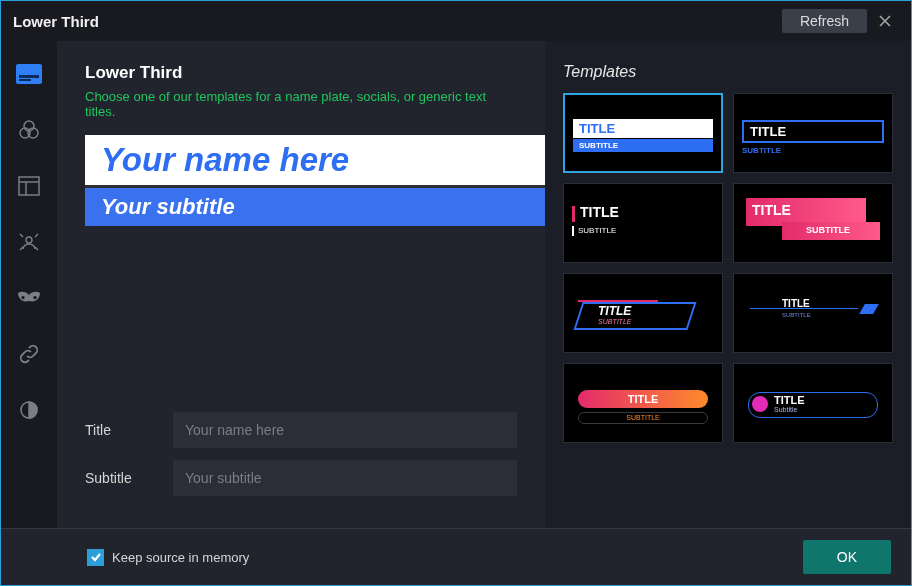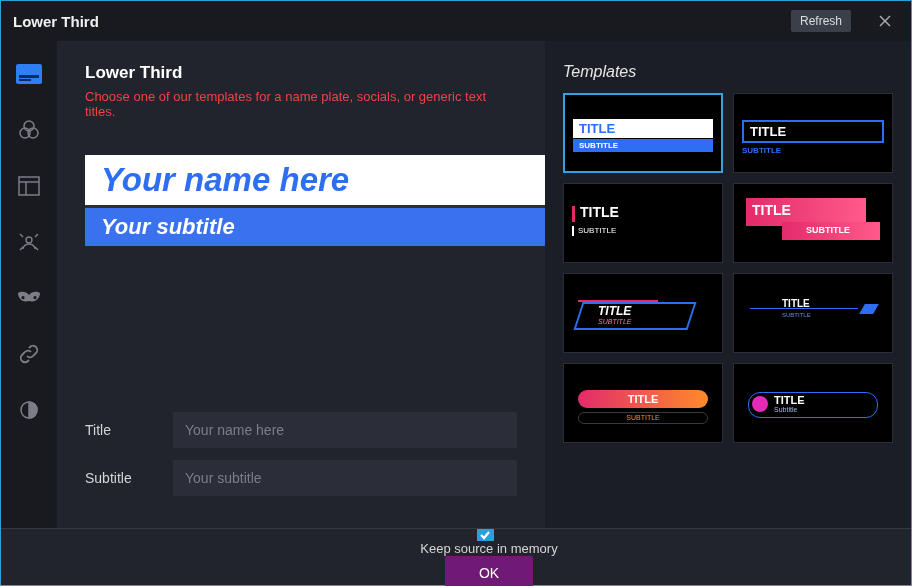--- a/index.html
+++ b/index.html
@@ -1,31 +1,31 @@
 <!DOCTYPE html>
 <html><head>
 <meta charset="utf-8">
 <style>
   html,body{margin:0;padding:0;height:100%;width:100%;background:#000;}
   body{font-family:"Segoe UI",Arial,sans-serif;color:#ddd;font-size:13px;}
   .window{width:912px;height:586px;background:#1b1e26;border:1px solid #2d9fd8;box-sizing:border-box;display:flex;flex-direction:column;}
   .titlebar{height:40px;display:flex;align-items:center;padding:0 12px;background:#181a20;}
   .titlebar-title{font-weight:bold;font-size:15px;color:#f0f0f0;}
   .titlebar-spacer{flex:1;}
-  .refresh-btn{background:#3b3f49;color:#ddd;border:none;padding:4px 9px;font-size:12px;border-radius:2px;margin-right:20px;cursor:pointer;}
+  .refresh-btn{background:#3b3f49;color:#ddd;border:none;padding:4px 18px;font-size:14px;border-radius:2px;margin-right:4px;cursor:pointer;}
   .close-btn{width:28px;height:28px;display:flex;align-items:center;justify-content:center;cursor:pointer;color:#aaa;font-weight:300;}
   .close-btn svg{stroke:#aaa;}
   .body{flex:1;display:flex;min-height:0;}
   .sidebar{width:56px;background:#181a20;display:flex;flex-direction:column;align-items:center;padding-top:18px;gap:26px;}
   .sidebar .item{width:30px;height:30px;display:flex;align-items:center;justify-content:center;color:#7b7e87;cursor:pointer;}
   .sidebar .item.active{color:#2d7ff3;}
   .main{flex:1;display:flex;min-width:0;}
   .left-pane{flex:1;padding:22px 28px 0 28px;display:flex;flex-direction:column;min-width:0;background:#21242d;}
   .left-pane h2{margin:0 0 6px 0;color:#fff;font-size:17px;}
-  .left-pane .desc{color:#ef4444;font-size:13px;margin-bottom:36px;}
+  .left-pane .desc{color:#22c55e;font-size:13px;margin-bottom:16px;}
   .preview{width:466px;margin-bottom:40px;}
   .preview-title{background:#fff;color:#2d6ef3;font-weight:bold;font-size:33px;padding:6px 16px;font-style:italic;border-bottom:3px solid #2d2f37;}
   .preview-sub{background:#3a71ef;color:#fff;font-weight:bold;font-size:22px;padding:6px 16px;font-style:italic;}
   .form{margin-top:auto;margin-bottom:20px;}
   .form-row{display:flex;align-items:center;margin-bottom:12px;}
   .form-row label{width:92px;color:#d5d5d5;font-size:14px;}
   .form-row input{flex:0 0 320px;background:#2b2e38;border:none;color:#ddd;padding:10px 12px;font-size:14px;outline:none;}
   .form-row input::placeholder{color:#7b7e87;}
   .right-pane{width:330px;padding:22px 18px 0 18px;background:#1b1e26;overflow:hidden;}
   .right-pane h3{margin:0 0 12px 0;font-size:16px;font-weight:normal;color:#e5e5e5;font-style:italic;}
@@ -53,26 +53,26 @@
   .t6 .l1{position:absolute;left:16px;top:34px;width:108px;height:1px;background:#2d6ef3;}
   .t6 .l2{position:absolute;right:16px;top:30px;width:14px;height:10px;background:#2d6ef3;transform:skewX(-30deg);}
   .t6 .title{position:absolute;left:48px;top:24px;color:#fff;font-weight:bold;font-size:10px;}
   .t6 .sub{position:absolute;left:48px;top:38px;color:#6a8bd8;font-size:6px;}
   .t7 .pill{position:absolute;left:14px;top:26px;right:14px;height:18px;background:linear-gradient(90deg,#e32b6b,#ff8a2b);border-radius:9px;text-align:center;color:#fff;font-weight:bold;font-size:11px;line-height:18px;}
   .t7 .sub{position:absolute;left:14px;top:48px;right:14px;height:10px;border:1px solid #3a3a3a;border-radius:6px;text-align:center;color:#ff8a2b;font-size:7px;line-height:10px;}
   .t8 .pill{position:absolute;left:14px;top:28px;right:14px;height:24px;border:1px solid #2d6ef3;border-radius:12px;}
   .t8 .dot{position:absolute;left:18px;top:32px;width:16px;height:16px;background:#e32bb8;border-radius:50%;}
   .t8 .title{position:absolute;left:40px;top:30px;color:#fff;font-weight:bold;font-size:11px;}
   .t8 .sub{position:absolute;left:40px;top:42px;color:#a5b8e8;font-size:7px;}
-  .footer{height:56px;background:#21242d;border-top:1px solid #363942;display:flex;align-items:center;padding:0 20px 0 86px;flex-direction:column;}
+  .footer{height:56px;background:#21242d;border-top:1px solid #363942;display:flex;align-items:center;padding:0 20px 0 86px;}
   .checkbox{width:17px;height:17px;background:#2d9fd8;display:inline-flex;align-items:center;justify-content:center;margin-right:8px;}
   .checkbox svg{stroke:#fff;}
   .footer-label{color:#d5d5d5;font-size:13px;}
   .footer-spacer{flex:1;}
-  .ok-btn{background:#701a75;color:#fff;border:none;padding:9px 34px;font-size:14px;border-radius:2px;cursor:pointer;}
+  .ok-btn{background:#0f766e;color:#fff;border:none;padding:9px 34px;font-size:14px;border-radius:2px;cursor:pointer;}
 </style>
 </head>
 <body>
 
 <div class="window">
   <div class="titlebar">
     <span class="titlebar-title">Lower Third</span>
     <span class="titlebar-spacer"></span>
     <button class="refresh-btn">Refresh</button>
     <div class="close-btn">

